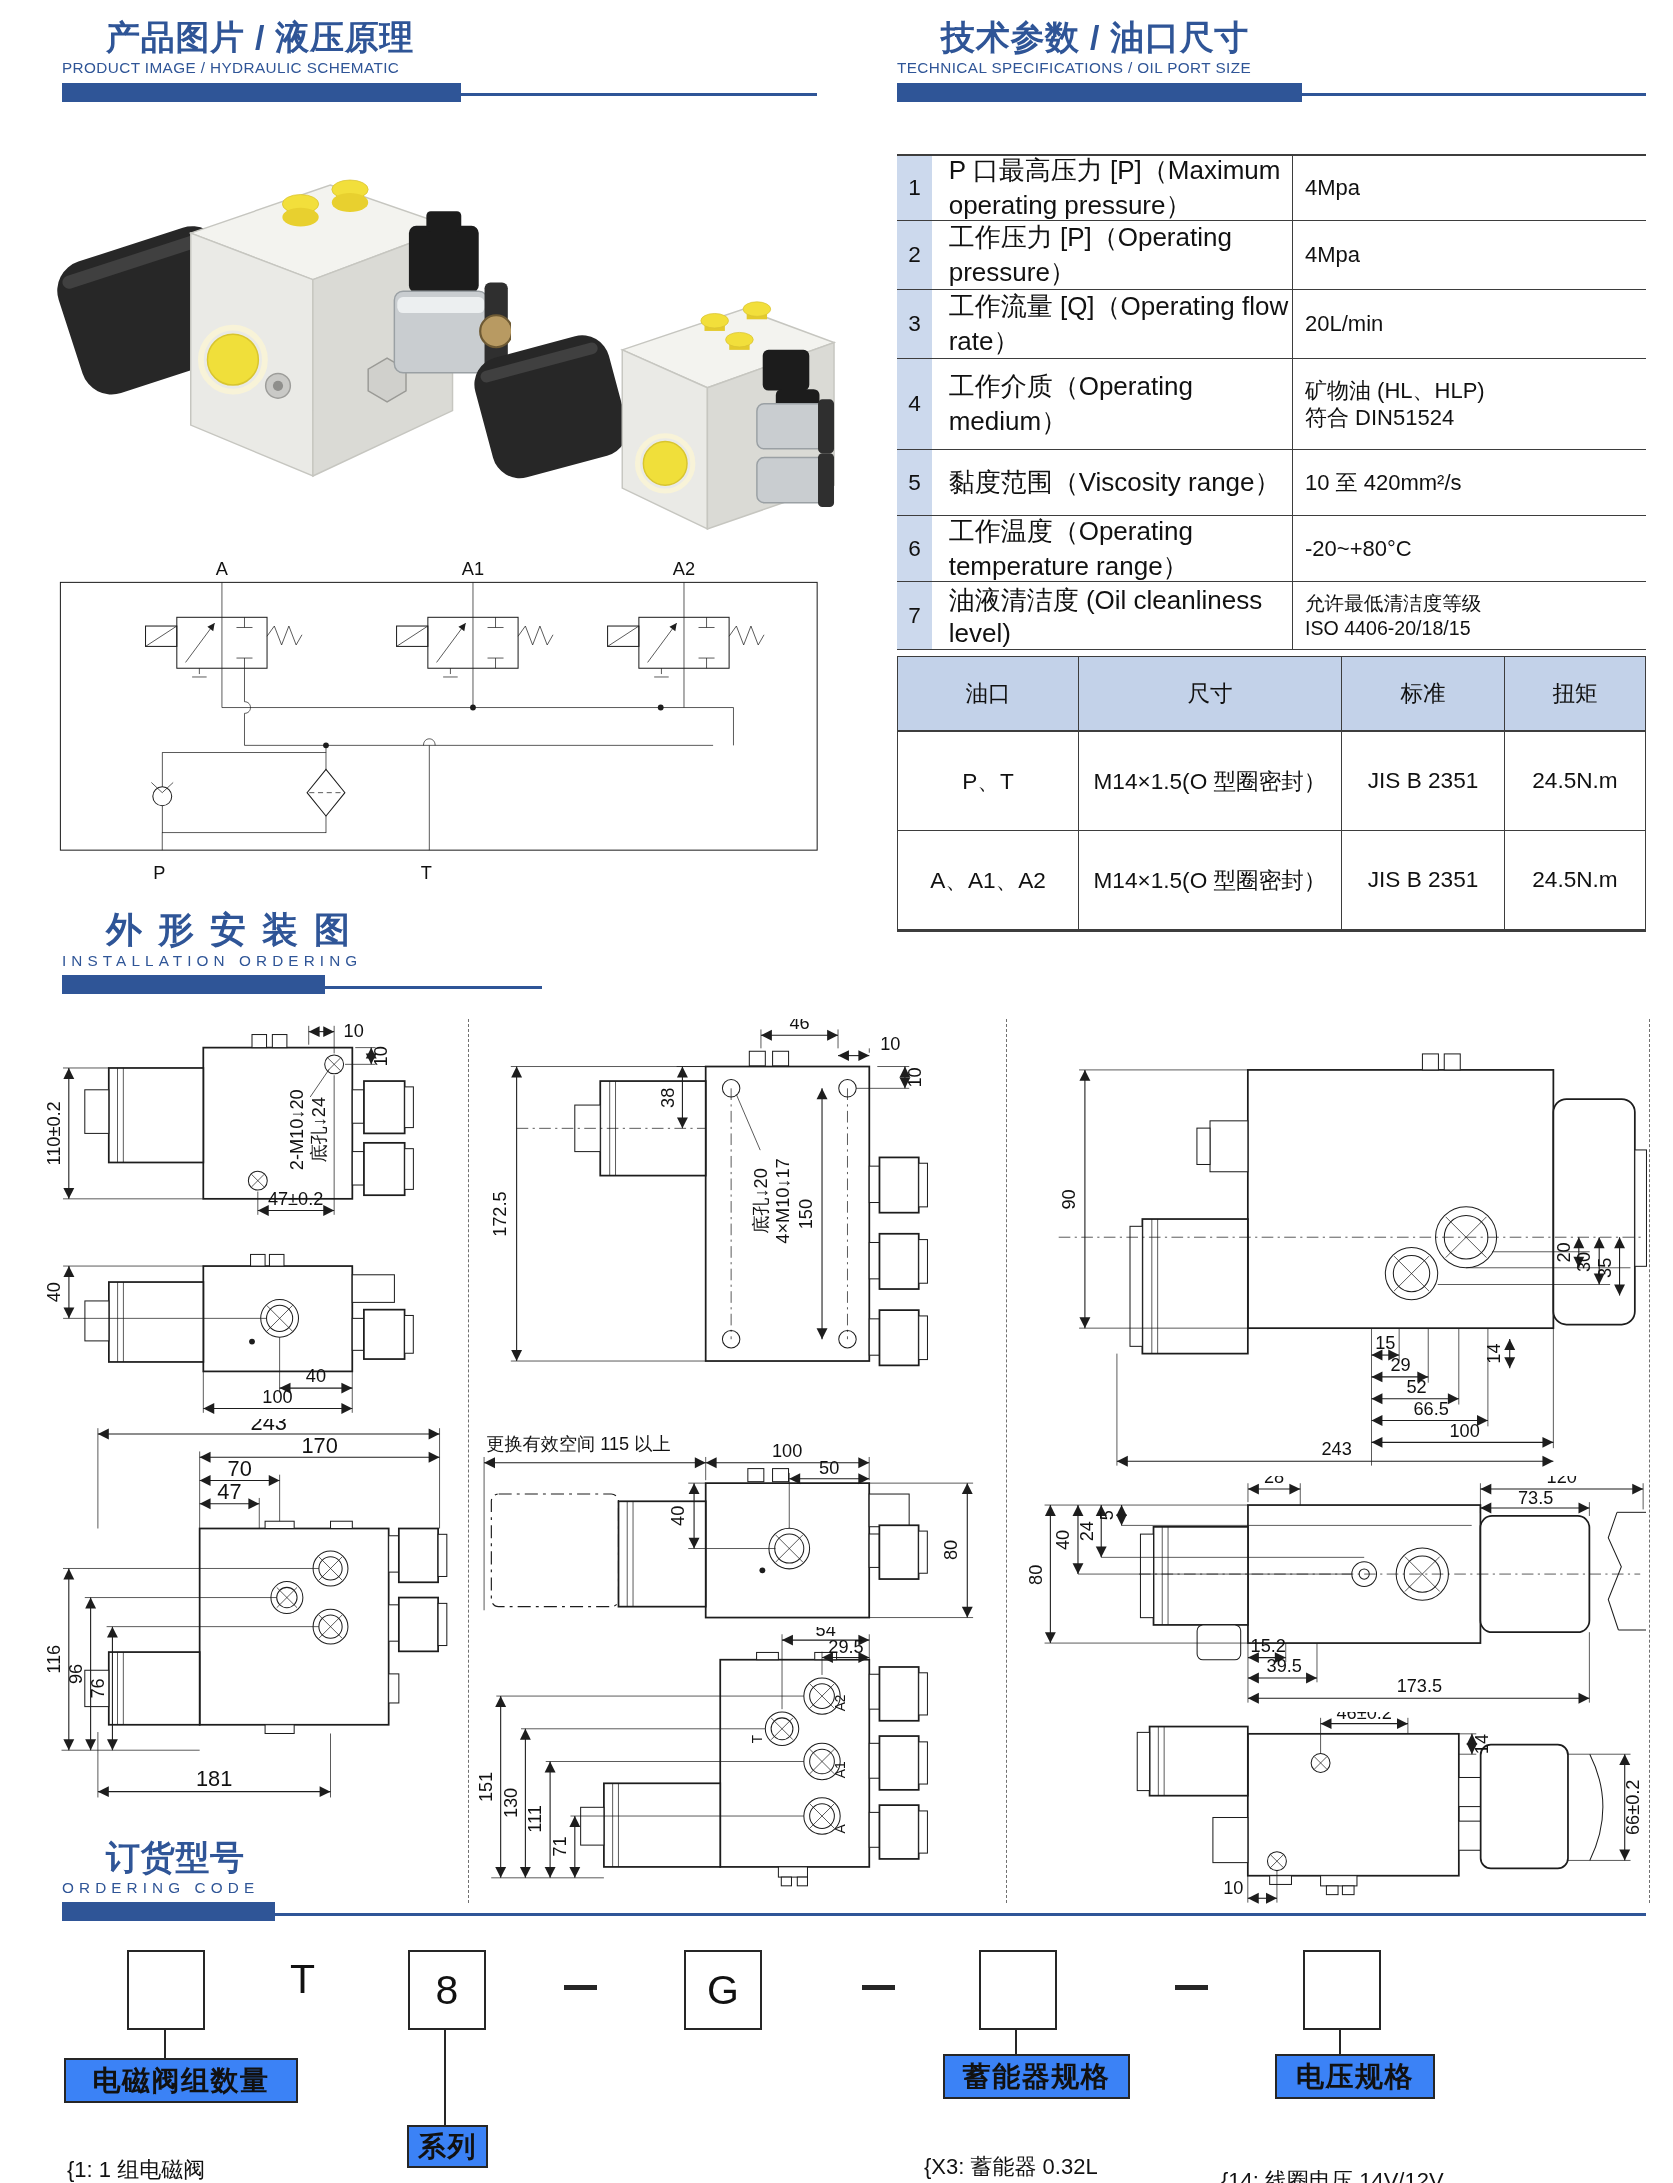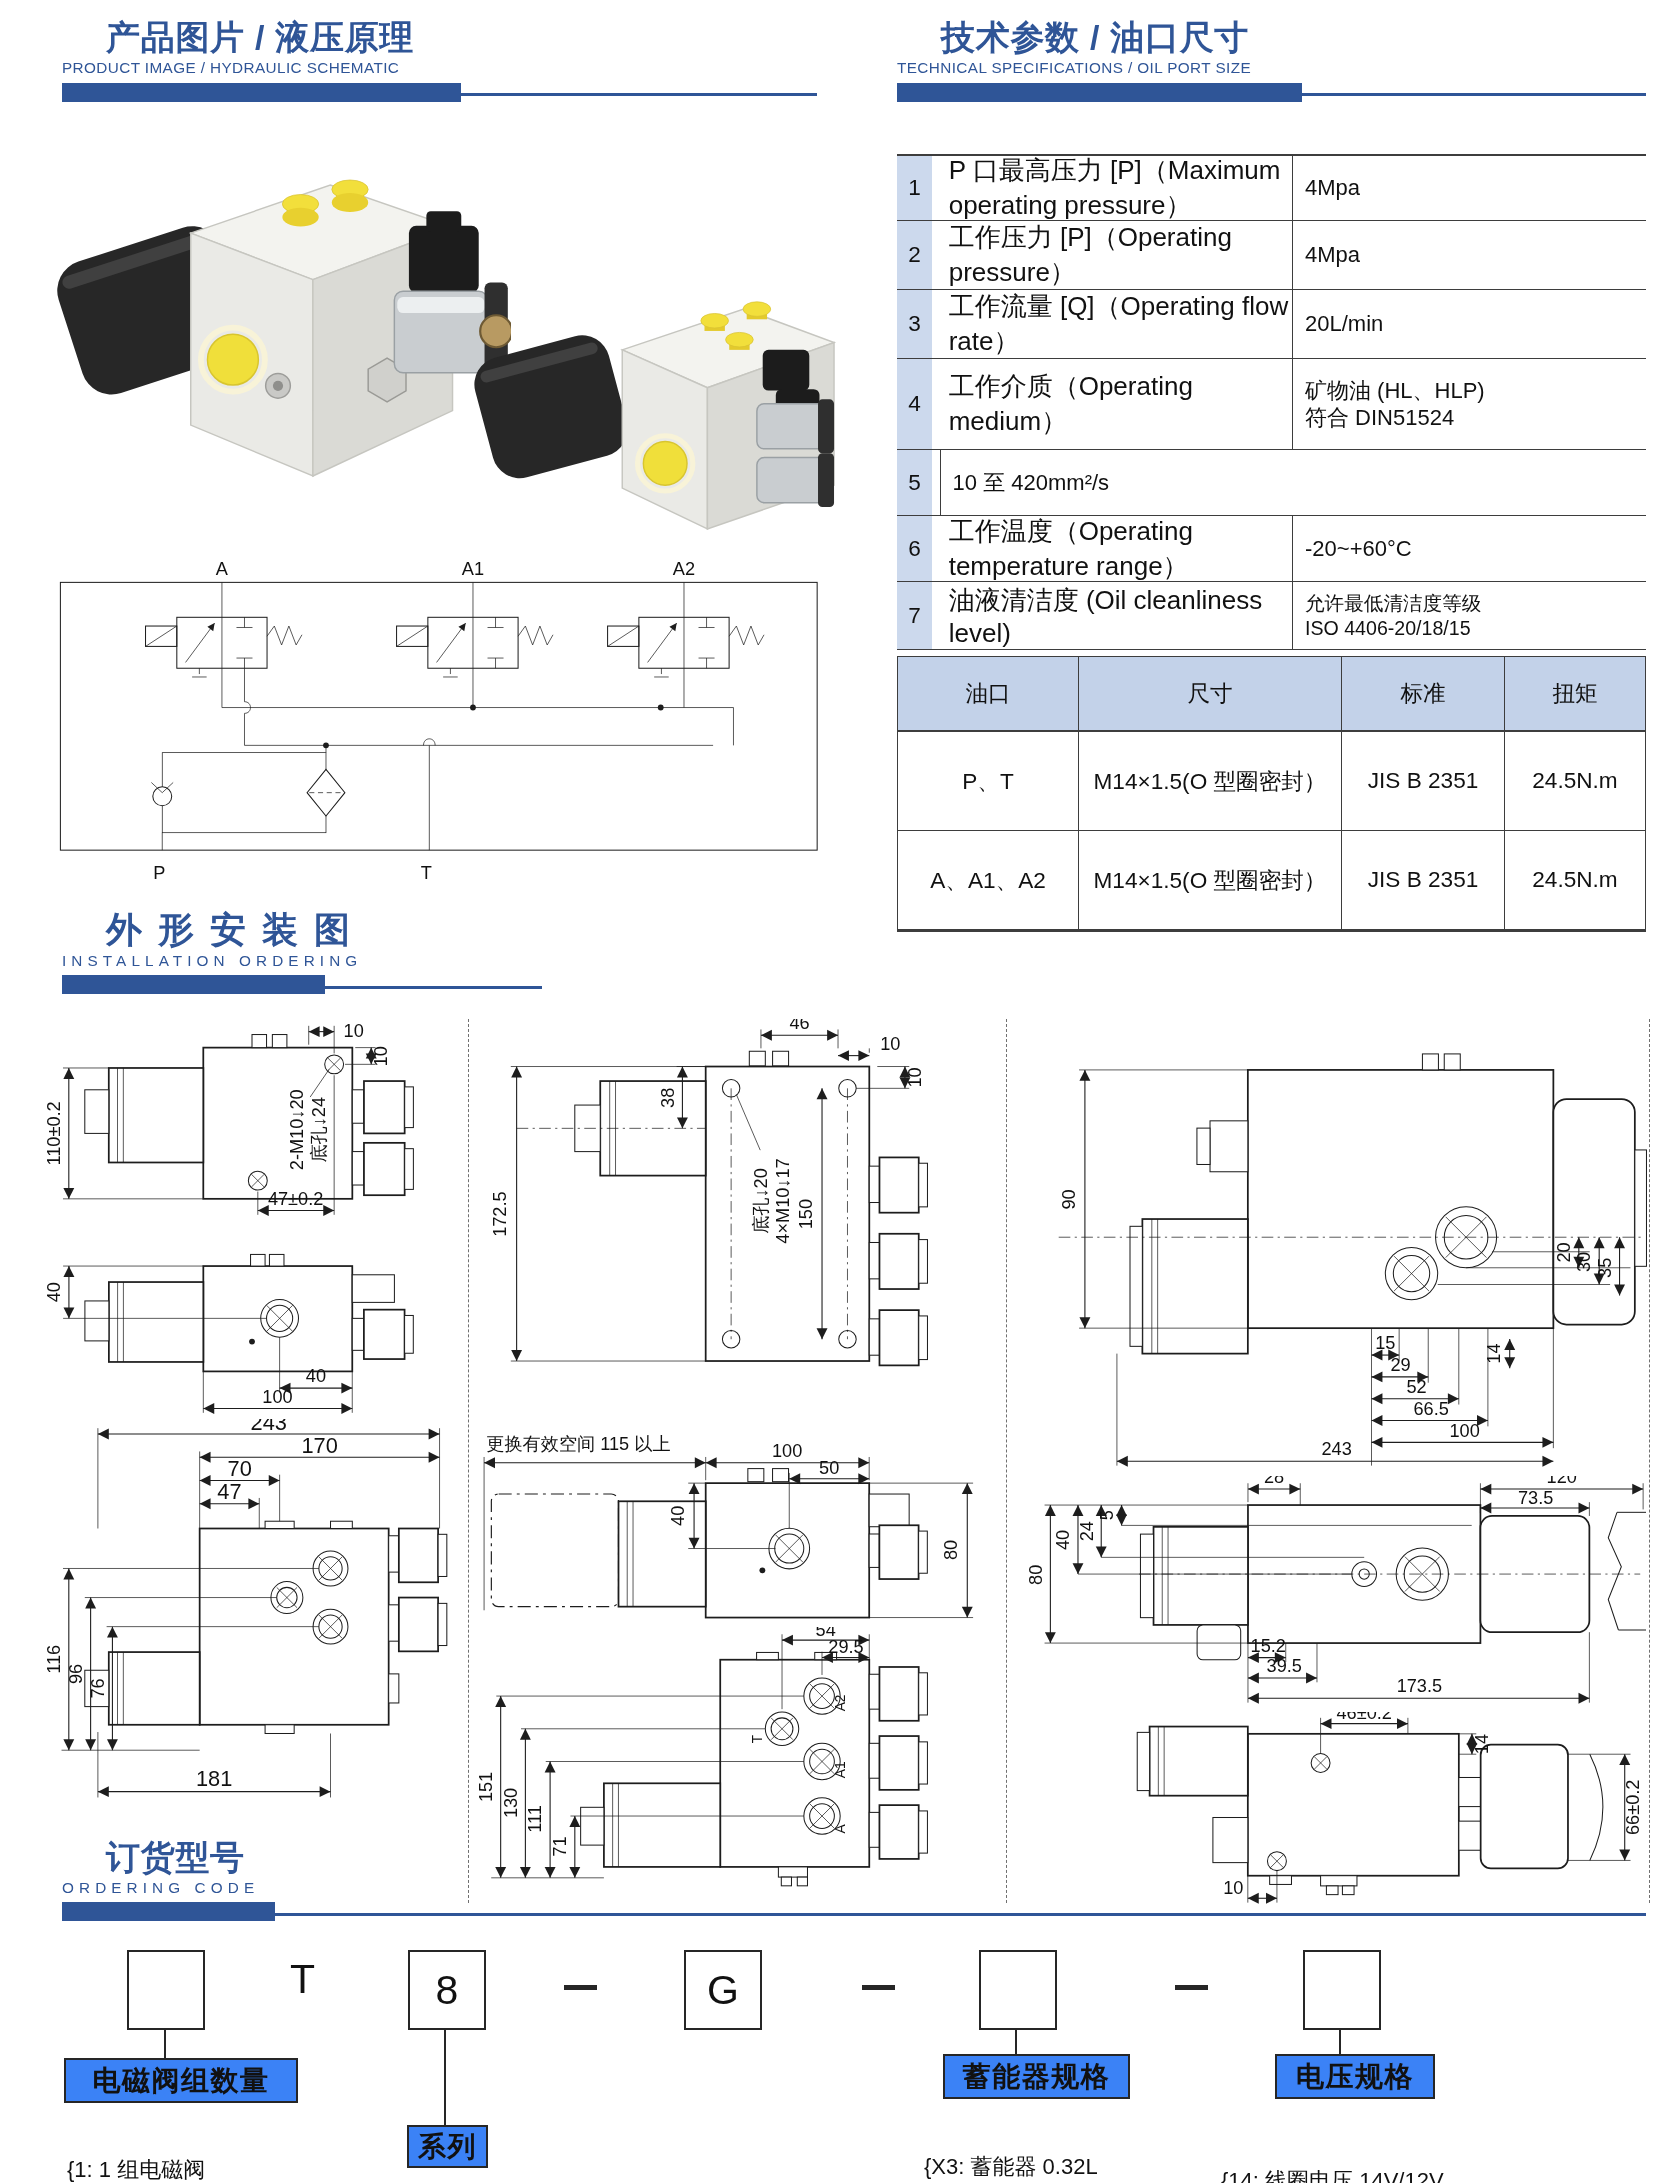--- a/index.html
+++ b/index.html
@@ -708,27 +708,28 @@
   <div class="srow" style="height:90px">
     <div class="snum">4</div>
       <div class="sgap"></div>
     <div class="slab">工作介质（Operating medium）</div>
     <div class="sval">矿物油 (HL、HLP)
 符合 DIN51524</div>
   </div>
   <div class="srow" style="height:65px">
     <div class="snum">5</div>
       <div class="sgap"></div>
+    <div class="slab">黏度范围（Viscosity range）</div>
     <div class="sval">10 至 420mm²/s</div>
   </div>
   <div class="srow" style="height:65px">
     <div class="snum">6</div>
       <div class="sgap"></div>
     <div class="slab">工作温度（Operating temperature range）</div>
-    <div class="sval">-20~+60°C</div>
+    <div class="sval">-20~+80°C</div>
   </div>
   <div class="srow" style="height:67px">
     <div class="snum">7</div>
       <div class="sgap"></div>
     <div class="slab">油液清洁度 (Oil cleanliness level)</div>
     <div class="sval" style="font-size:19.6px">允许最低清洁度等级
 ISO 4406-20/18/15</div>
   </div>
 </div>
 

